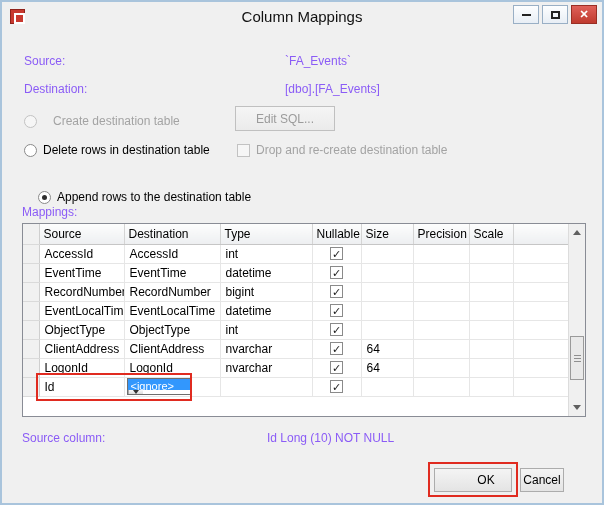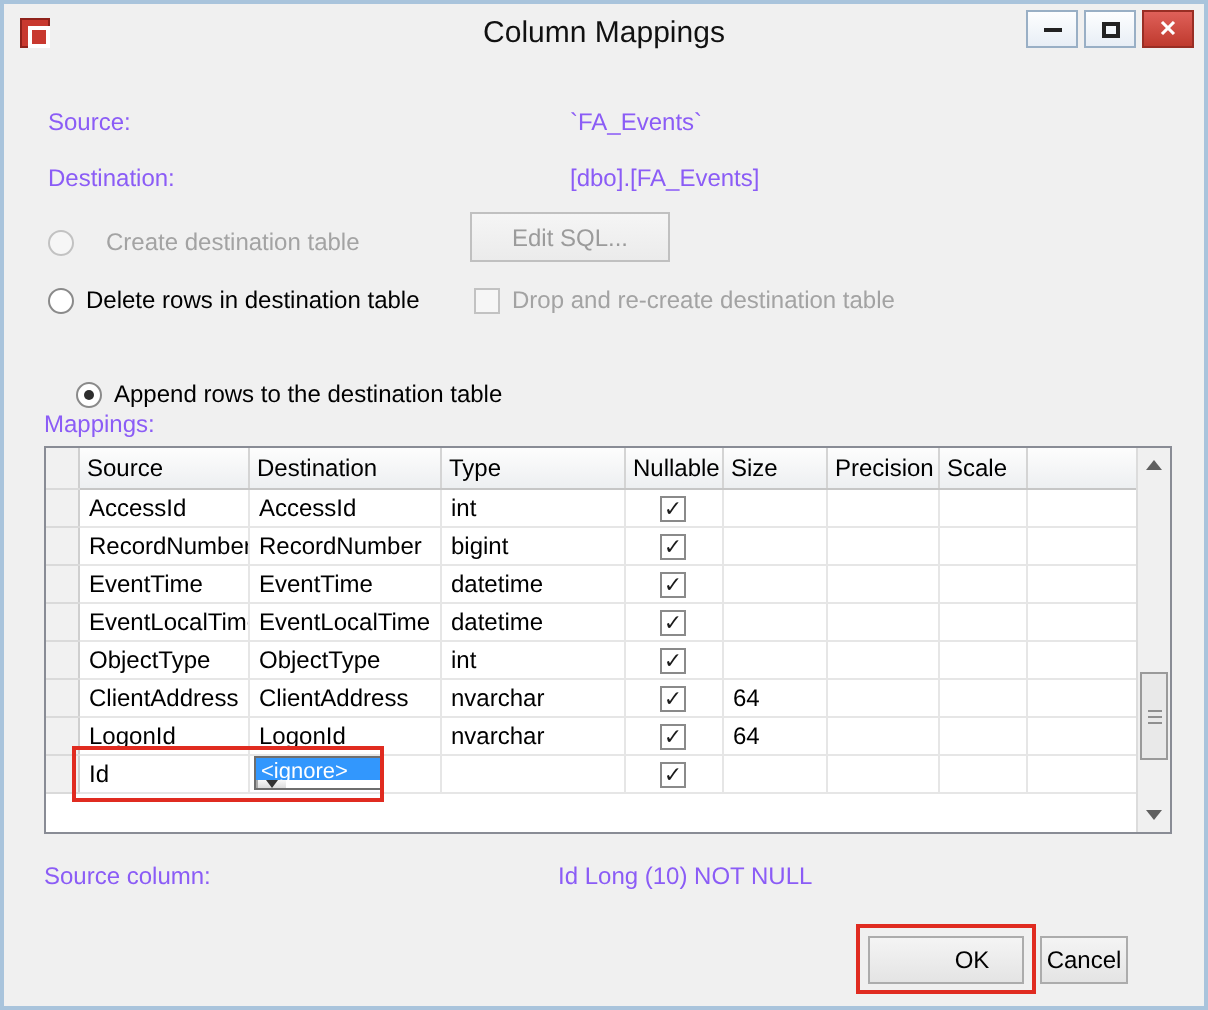--- a/index.html
+++ b/index.html
@@ -238,34 +238,34 @@
             <td>AccessId</td>
             <td>int</td>
             <td class="check-cell"><span class="checkbox checked" style="display: inline-block;"></span></td>
             <td></td>
             <td></td>
             <td></td>
             <td></td>
           </tr>
           <tr>
             <td class="rowhdr"></td>
+            <td>EventTime</td>
+            <td>EventTime</td>
+            <td>datetime</td>
+            <td class="check-cell"><span class="checkbox checked" style="display: inline-block;"></span></td>
+            <td></td>
+            <td></td>
+            <td></td>
+            <td></td>
+          </tr>
+          <tr>
+            <td class="rowhdr"></td>
             <td>RecordNumber</td>
             <td>RecordNumber</td>
             <td>bigint</td>
-            <td class="check-cell"><span class="checkbox checked" style="display: inline-block;"></span></td>
-            <td></td>
-            <td></td>
-            <td></td>
-            <td></td>
-          </tr>
-          <tr>
-            <td class="rowhdr"></td>
-            <td>EventTime</td>
-            <td>EventTime</td>
-            <td>datetime</td>
             <td class="check-cell"><span class="checkbox checked" style="display: inline-block;"></span></td>
             <td></td>
             <td></td>
             <td></td>
             <td></td>
           </tr>
           <tr>
             <td class="rowhdr"></td>
             <td>EventLocalTime</td>
             <td>EventLocalTime</td>
@@ -332,21 +332,21 @@
       <div class="sb-thumb">
           <span class="grip"></span>
         </div>
       <div class="sb-btn down">
           <span class="tri-down"></span>
         </div>
     </div>
   </div>
 
   <div class="abs lbl" style="left:20px; top:429px;">Source column:</div>
-  <div class="abs lbl" style="left:277px; top:429px;">Id Long (10) NOT NULL</div>
+  <div class="abs lbl" style="left:265px; top:429px;">Id Long (10) NOT NULL</div>
 
   <button class="btn" style="left:432px; top:466px; width:78px; height:24px;padding-left:26px;">OK</button>
   <button class="btn" style="left:518px; top:466px; width:44px; height:24px;">Cancel</button>
 
   <div class="annotation" id="ann-row" style="border-color: rgb(224, 43, 32);"></div>
   <div class="annotation" id="ann-ok" style="border-color: rgb(224, 43, 32);"></div>
 
 </div>
 
 </body></html>

